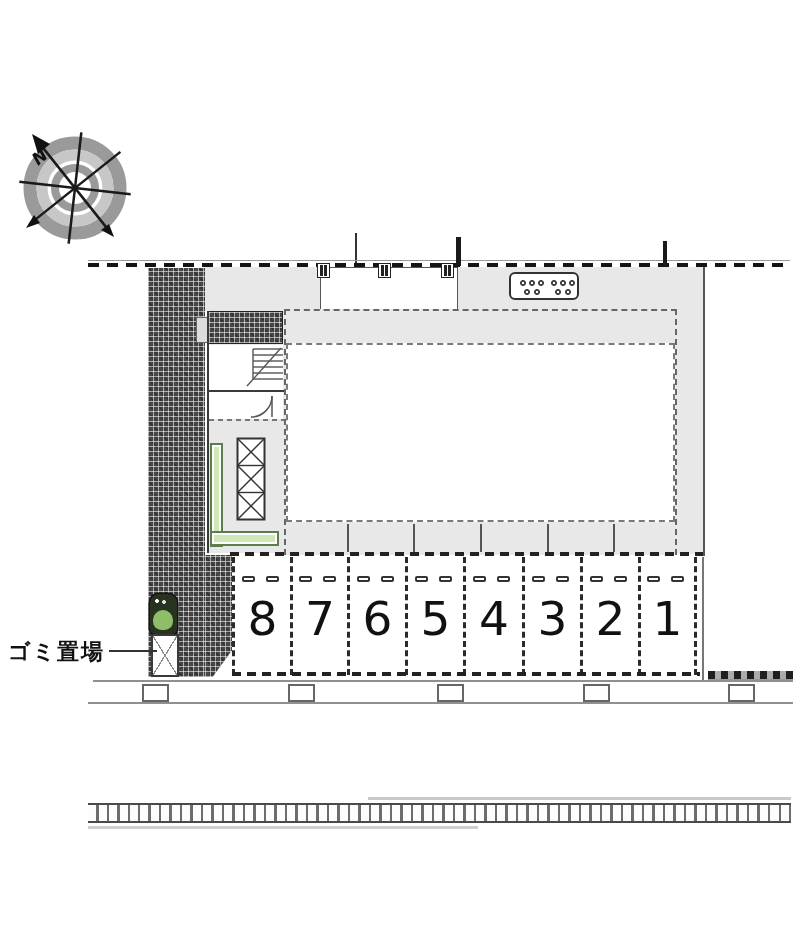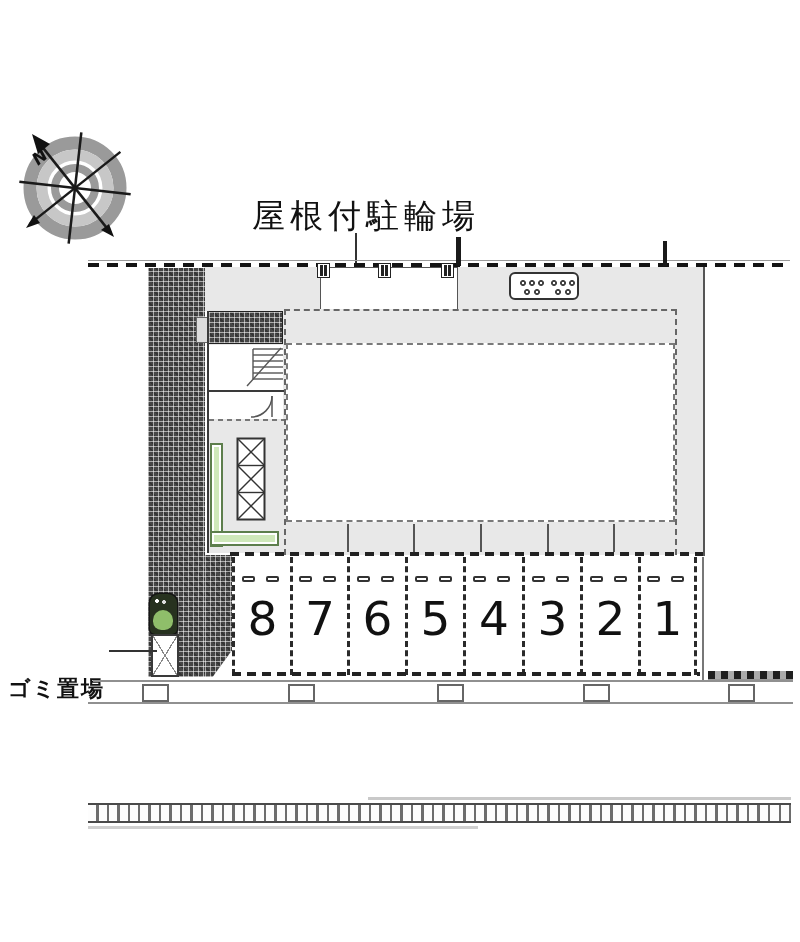--- a/index.html
+++ b/index.html
@@ -84,21 +84,20 @@
       <line x1="-56" y1="0" x2="56" y2="0" transform="translate(67,72) rotate(96.5)"></line>
       <line x1="-58" y1="0" x2="58" y2="0" transform="translate(67,72) rotate(141.5)"></line>
       <line x1="-56" y1="0" x2="56" y2="0" transform="translate(67,72) rotate(186.5)"></line>
     </g>
     <polygon points="24,18 42,28 30,38" fill="#111"></polygon>
     <polygon points="106,121 101,108 93,114" fill="#111"></polygon>
     <polygon points="18,112 26,99 32,107" fill="#111"></polygon>
     <text x="30" y="50" font-size="17" font-weight="bold" font-style="italic" transform="rotate(-40 30 50)" fill="#111">N</text>
   </svg>
 
-  <div class="abs label title-label" style="left:252px;top:194px;">屋根付駐輪場</div>
   <div class="abs" style="left:355px;top:233px;width:2px;height:60px;background:#333;"></div>
 
   <div class="abs thinline" style="left:88px;top:259.5px;width:702px;height:1.5px;"></div>
   <div class="abs dash-bold" style="left:88px;top:262.5px;width:702px;height:4.5px;"></div>
   <div class="abs" style="left:456px;top:237px;width:5px;height:29px;background:#1a1a1a;"></div>
   <div class="abs" style="left:663px;top:241px;width:4px;height:25px;background:#1a1a1a;"></div>
 
   <div class="abs gray" style="left:204px;top:267px;width:501px;height:44px;"></div>
   <div class="abs gray" style="left:677px;top:267px;width:28px;height:287px;"></div>
   <div class="abs" style="left:703px;top:267px;width:2px;height:289px;background:#555;"></div>
@@ -207,21 +206,21 @@
       <span class="stop s1"></span>
       <span class="stop s2"></span>
       <span class="num">1</span>
     </div>
   </div>
   <div class="abs dash-dark" style="left:232px;top:672px;width:468px;height:3.5px;"></div>
   <div class="abs" style="left:702px;top:557px;width:2px;height:124px;background:#777;"></div>
 
   <div class="abs tree" style="left:150px;top:594px;width:27px;height:40px;"></div>
   <div class="abs gomibox" style="left:151px;top:634px;width:28px;height:43px;"></div>
-  <div class="abs label gomi-label" style="left:8px;top:674px;">ゴミ置場</div>
+  <div class="abs label gomi-label" style="left:8px;top:637px;">ゴミ置場</div>
   <div class="abs" style="left:109px;top:650px;width:48px;height:2px;background:#333;"></div>
 
   <div class="abs hedge" style="left:708px;top:671px;width:85px;height:8px;"></div>
 
   <div class="abs" style="left:93px;top:680px;width:700px;height:2px;background:#909090;"></div>
   <div class="abs" style="left:88px;top:702px;width:705px;height:2px;background:#909090;"></div>
   <div class="abs sq" style="left:142px;top:684px;"></div>
   <div class="abs sq" style="left:288px;top:684px;"></div>
   <div class="abs sq" style="left:437px;top:684px;"></div>
   <div class="abs sq" style="left:583px;top:684px;"></div>

